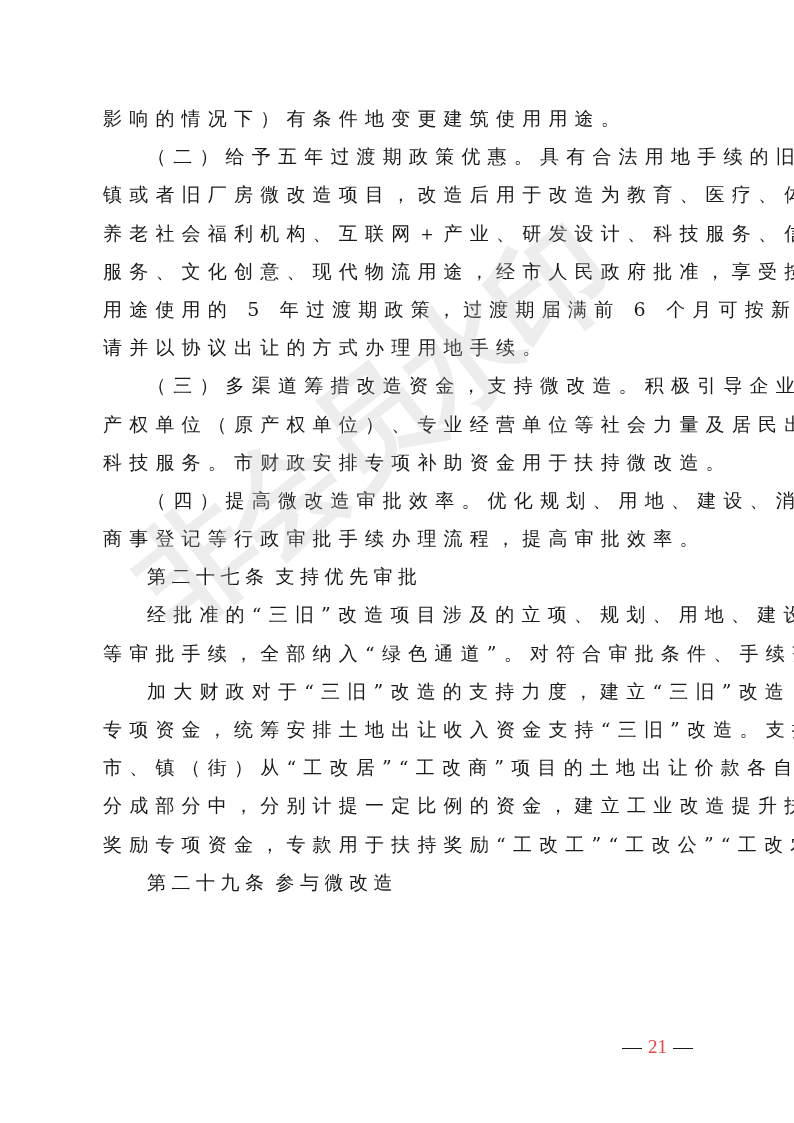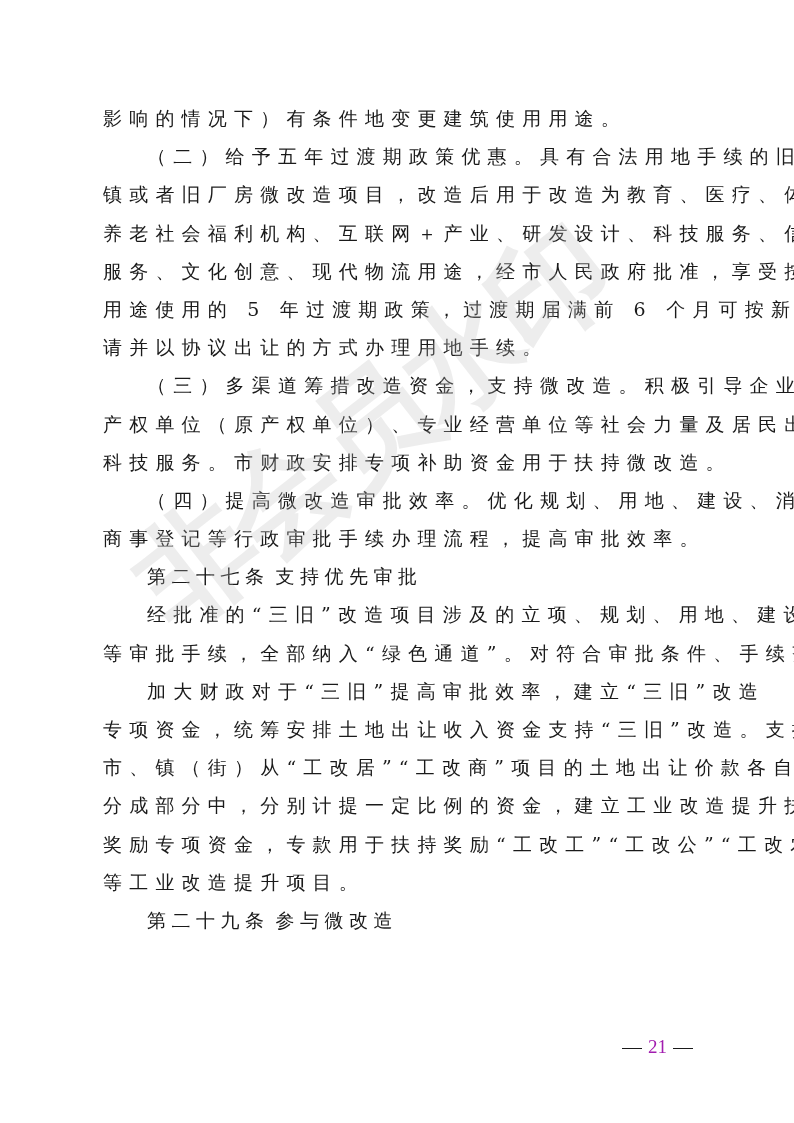--- a/index.html
+++ b/index.html
@@ -62,21 +62,21 @@
       pointer-events: none;
       z-index: 2;
       line-height: 1;
     }
     .page-number {
       position: absolute;
       left: 616px;
       top: 1036px;
       font-family: "Liberation Serif", "DejaVu Serif", serif;
       font-size: 19px;
-      color: #a21caf;
+      color: #ef4444;
       white-space: nowrap;
     }
     .page-number .dash {
       display: inline-block;
       width: 20px;
       height: 1.4px;
       background: #1a1a1a;
       vertical-align: middle;
       margin: 0 6px;
     }
@@ -97,26 +97,25 @@
     <div class="line indent">（三）多渠道筹措改造资金，支持微改造。积极引导企业、</div>
     <div class="line">产权单位（原产权单位）、专业经营单位等社会力量及居民出资</div>
     <div class="line">科技服务。市财政安排专项补助资金用于扶持微改造。</div>
     <div class="line indent">（四）提高微改造审批效率。优化规划、用地、建设、消防、</div>
     <div class="line">商事登记等行政审批手续办理流程，提高审批效率。</div>
     <div class="line heading">
       <span class="art-num">第二十七条</span><span>支持优先审批</span>
     </div>
     <div class="line indent">经批准的“三旧”改造项目涉及的立项、规划、用地、建设</div>
     <div class="line">等审批手续，全部纳入“绿色通道”。对符合审批条件、手续齐</div>
-    <div class="line indent">加大财政对于“三旧”提高审批效率，建立“三旧”改造</div>
+    <div class="line indent">加大财政对于“三旧”改造的支持力度，建立“三旧”改造</div>
     <div class="line">专项资金，统筹安排土地出让收入资金支持“三旧”改造。支持</div>
     <div class="line">市、镇（街）从“工改居”“工改商”项目的土地出让价款各自</div>
     <div class="line">分成部分中，分别计提一定比例的资金，建立工业改造提升扶持</div>
     <div class="line">奖励专项资金，专款用于扶持奖励“工改工”“工改公”“工改农”</div>
-    <div class="line">等工业改造提升项目。</div>
     <div class="line heading">
       <span class="art-num">第二十九条</span><span>参与微改造</span>
     </div>
   </div>
 
   <div class="watermark">非会员水印</div>
 
   <div class="page-number">
     <span class="dash"></span><span>21</span><span class="dash"></span>
   </div>

